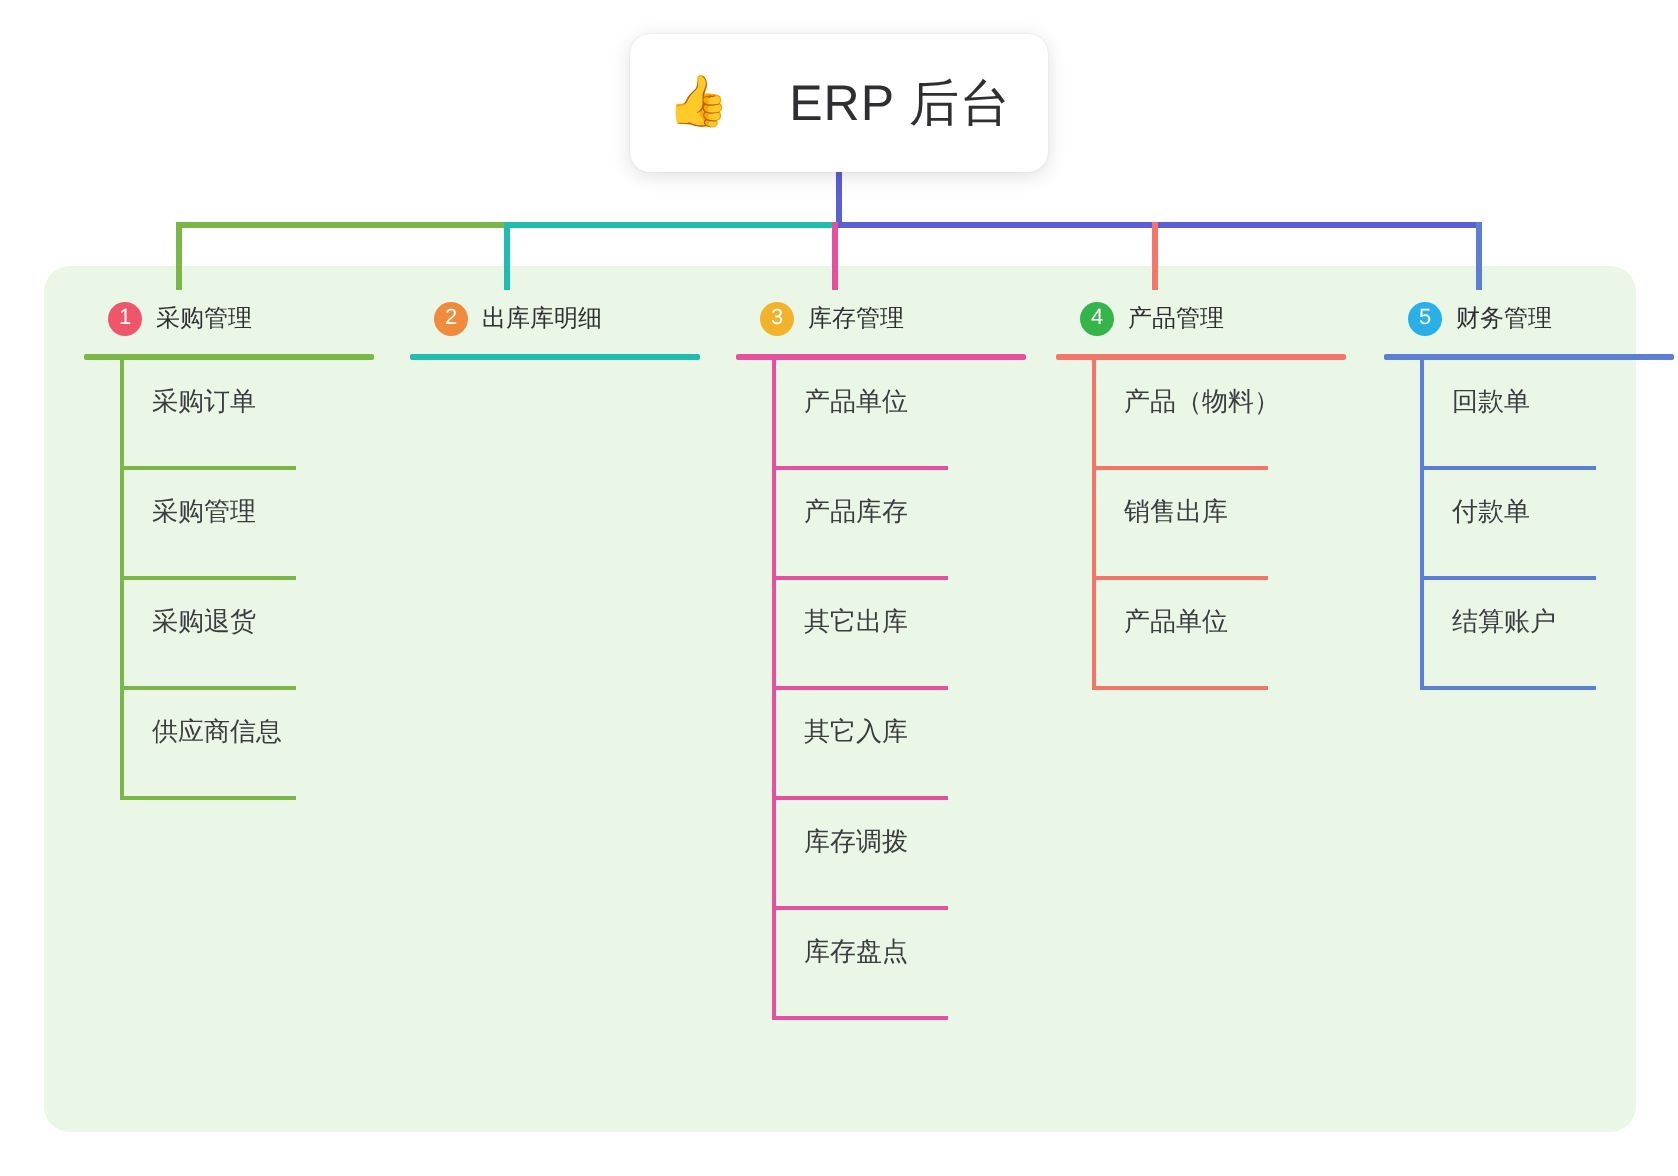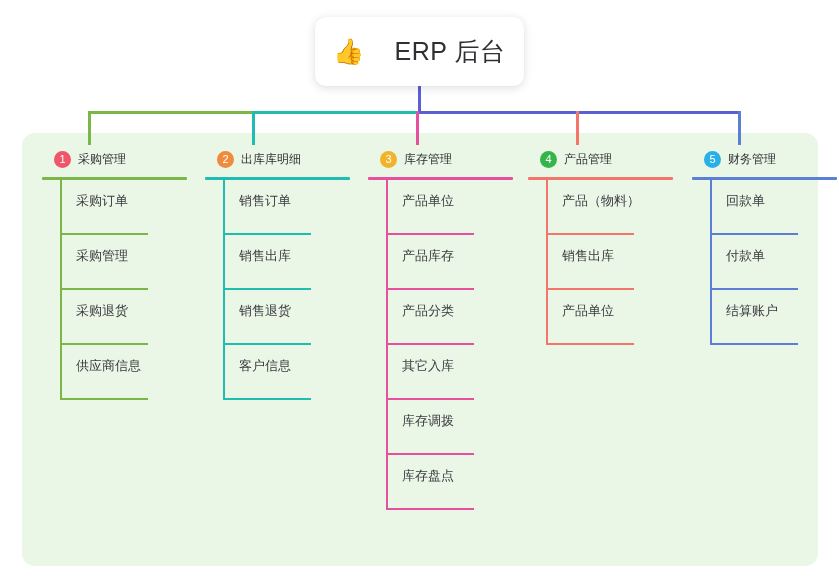--- a/index.html
+++ b/index.html
@@ -173,63 +173,41 @@
             <div class="leaf-rule" style="background: rgb(122, 182, 72);"></div>
           </div>
         </div>
       </div>
       <div class="col" style="left: 205px;">
         <div class="col-header">
           <span class="badge" style="background: rgb(240, 138, 60);">2</span>
           <span class="col-title">出库库明细</span>
         </div>
         <div class="col-rule" style="background: rgb(33, 188, 176); width: 145px;"></div>
-        <div class="leaves">
-          <div class="leaf">
-            <div class="leaf-stem" style="background: rgb(33, 188, 176);"></div>
-            <div class="leaf-label">销售订单</div>
-            <div class="leaf-rule" style="background: rgb(33, 188, 176);"></div>
-          </div>
-          <div class="leaf">
-            <div class="leaf-stem" style="background: rgb(33, 188, 176);"></div>
-            <div class="leaf-label">销售出库</div>
-            <div class="leaf-rule" style="background: rgb(33, 188, 176);"></div>
-          </div>
-          <div class="leaf">
-            <div class="leaf-stem" style="background: rgb(33, 188, 176);"></div>
-            <div class="leaf-label">销售退货</div>
-            <div class="leaf-rule" style="background: rgb(33, 188, 176);"></div>
-          </div>
-          <div class="leaf">
-            <div class="leaf-stem" style="background: rgb(33, 188, 176);"></div>
-            <div class="leaf-label">客户信息</div>
-            <div class="leaf-rule" style="background: rgb(33, 188, 176);"></div>
-          </div>
-        </div>
       </div>
       <div class="col" style="left: 368px;">
         <div class="col-header">
           <span class="badge" style="background: rgb(242, 179, 42);">3</span>
           <span class="col-title">库存管理</span>
         </div>
         <div class="col-rule" style="background: rgb(229, 80, 159); width: 145px;"></div>
         <div class="leaves">
           <div class="leaf">
             <div class="leaf-stem" style="background: rgb(229, 80, 159);"></div>
             <div class="leaf-label">产品单位</div>
             <div class="leaf-rule" style="background: rgb(229, 80, 159);"></div>
           </div>
           <div class="leaf">
             <div class="leaf-stem" style="background: rgb(229, 80, 159);"></div>
             <div class="leaf-label">产品库存</div>
             <div class="leaf-rule" style="background: rgb(229, 80, 159);"></div>
           </div>
           <div class="leaf">
             <div class="leaf-stem" style="background: rgb(229, 80, 159);"></div>
-            <div class="leaf-label">产品分类</div>
+            <div class="leaf-label">其它出库</div>
             <div class="leaf-rule" style="background: rgb(229, 80, 159);"></div>
           </div>
           <div class="leaf">
             <div class="leaf-stem" style="background: rgb(229, 80, 159);"></div>
             <div class="leaf-label">其它入库</div>
             <div class="leaf-rule" style="background: rgb(229, 80, 159);"></div>
           </div>
           <div class="leaf">
             <div class="leaf-stem" style="background: rgb(229, 80, 159);"></div>
             <div class="leaf-label">库存调拨</div>

